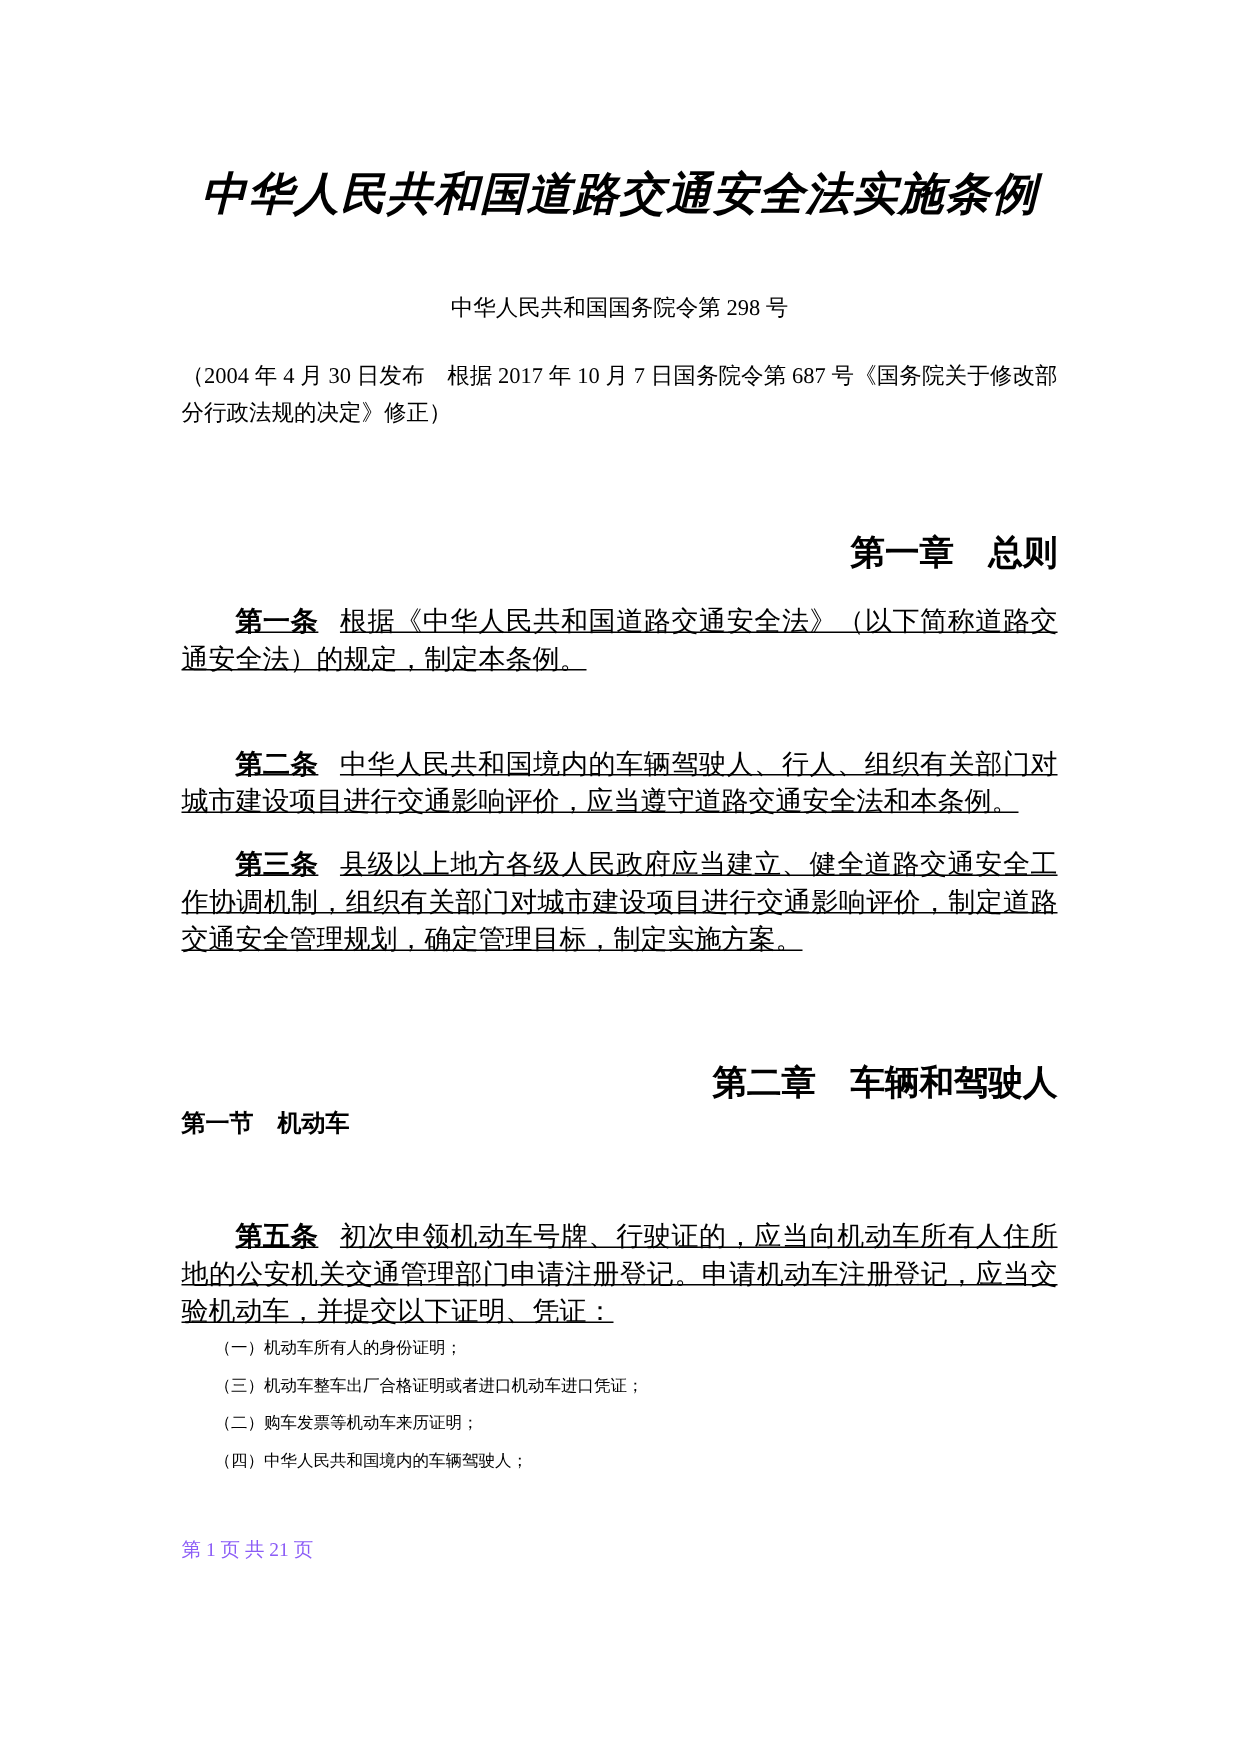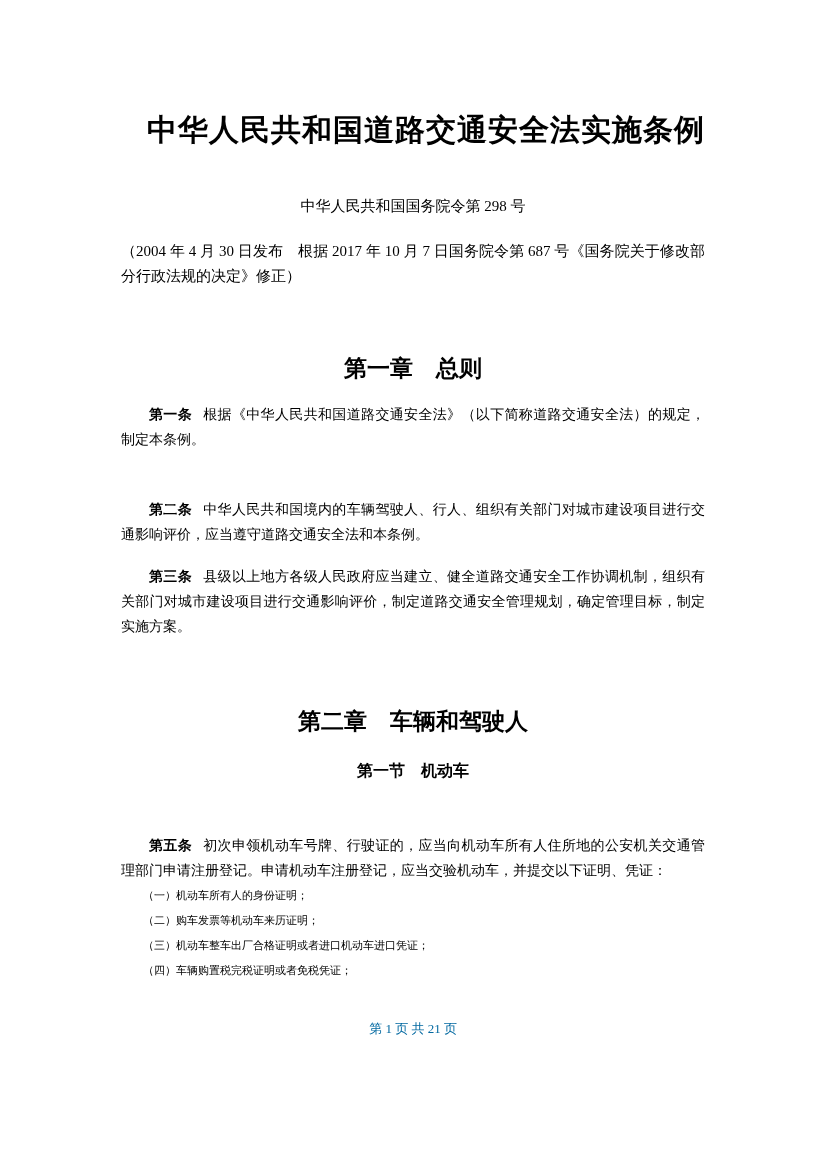--- a/index.html
+++ b/index.html
@@ -17,87 +17,86 @@
     background: #ffffff;
     overflow: hidden;
   }
   .content {
     padding-left: 121px;
     padding-right: 122px;
   }
   
   .doc-title {
     padding-top: 108px;
-    text-align: right;
+    text-align: center;
     font-size: 30px;
     line-height: 44px;
     font-weight: 600;
     letter-spacing: 1px;
     font-family: "DejaVu Serif", "Liberation Serif", serif;
+    font-style: italic;
   }
   
   .decree {
     margin-top: 42px;
     text-align: center;
     font-size: 15px;
     line-height: 25px;
   }
   
   .intro {
     margin-top: 20px;
     font-size: 15px;
     line-height: 25px;
     text-align: justify;
   }
   
   .chapter-heading {
-    text-align: center;
+    text-align: right;
     font-size: 23px;
     line-height: 32px;
     font-weight: bold;
     font-family: "Liberation Sans", "DejaVu Sans", sans-serif;
   }
   .chapter-1 { margin-top: 63px; }
   .chapter-2 { margin-top: 66px; }
   .section-heading {
-    margin-top: 21px;
-    text-align: center;
     font-size: 16px;
     line-height: 25px;
     font-weight: bold;
     font-family: "Liberation Sans", "DejaVu Sans", sans-serif;
   }
   .article {
-    font-size: 14px;
+    font-size: 18px;
     line-height: 25px;
     text-align: justify;
     text-indent: 2em;
+    text-decoration: underline;
   }
   .article-1 { margin-top: 18px; }
   .article-2 { margin-top: 45px; }
   .article-3 { margin-top: 17px; }
   .article-4 { margin-top: 17px; }
   .article-5 { margin-top: 50px; }
   .art-num {
     font-weight: bold;
     font-family: "Liberation Sans", "DejaVu Sans", sans-serif;
     margin-right: 0.8em;
   }
   .list-item {
     font-size: 11px;
     line-height: 25px;
     text-align: justify;
     text-indent: 2em;
   }
   .footer {
     margin-top: 33px;
-    text-align: center;
     font-size: 13px;
     line-height: 25px;
-    color: #0369a1;
+    color: #8b5cf6;
   }
 </style>
 </head>
 <body>
 
 <div class="page">
   <div class="content">
 
     <h1 class="doc-title">中华人民共和国道路交通安全法实施条例</h1>
 
@@ -122,20 +121,20 @@
     <h2 class="chapter-heading chapter-2">第二章　车辆和驾驶人</h2>
 
     <h3 class="section-heading">第一节　机动车</h3>
 
 
     <p class="article article-5">
       <span class="art-num">第五条</span><span>初次申领机动车号牌、行驶证的，应当向机动车所有人住所地的公安机关交通管理部门申请注册登记。申请机动车注册登记，应当交验机动车，并提交以下证明、凭证：</span>
     </p>
 
     <p class="list-item">（一）机动车所有人的身份证明；</p>
+    <p class="list-item">（三）机动车整车出厂合格证明或者进口机动车进口凭证；</p>
     <p class="list-item">（二）购车发票等机动车来历证明；</p>
-    <p class="list-item">（三）机动车整车出厂合格证明或者进口机动车进口凭证；</p>
-    <p class="list-item">（四）车辆购置税完税证明或者免税凭证；</p>
+    <p class="list-item">（四）中华人民共和国境内的车辆驾驶人；</p>
 
     <p class="footer">第 1 页 共 21 页</p>
 
   </div>
 </div>
 
 </body></html>

